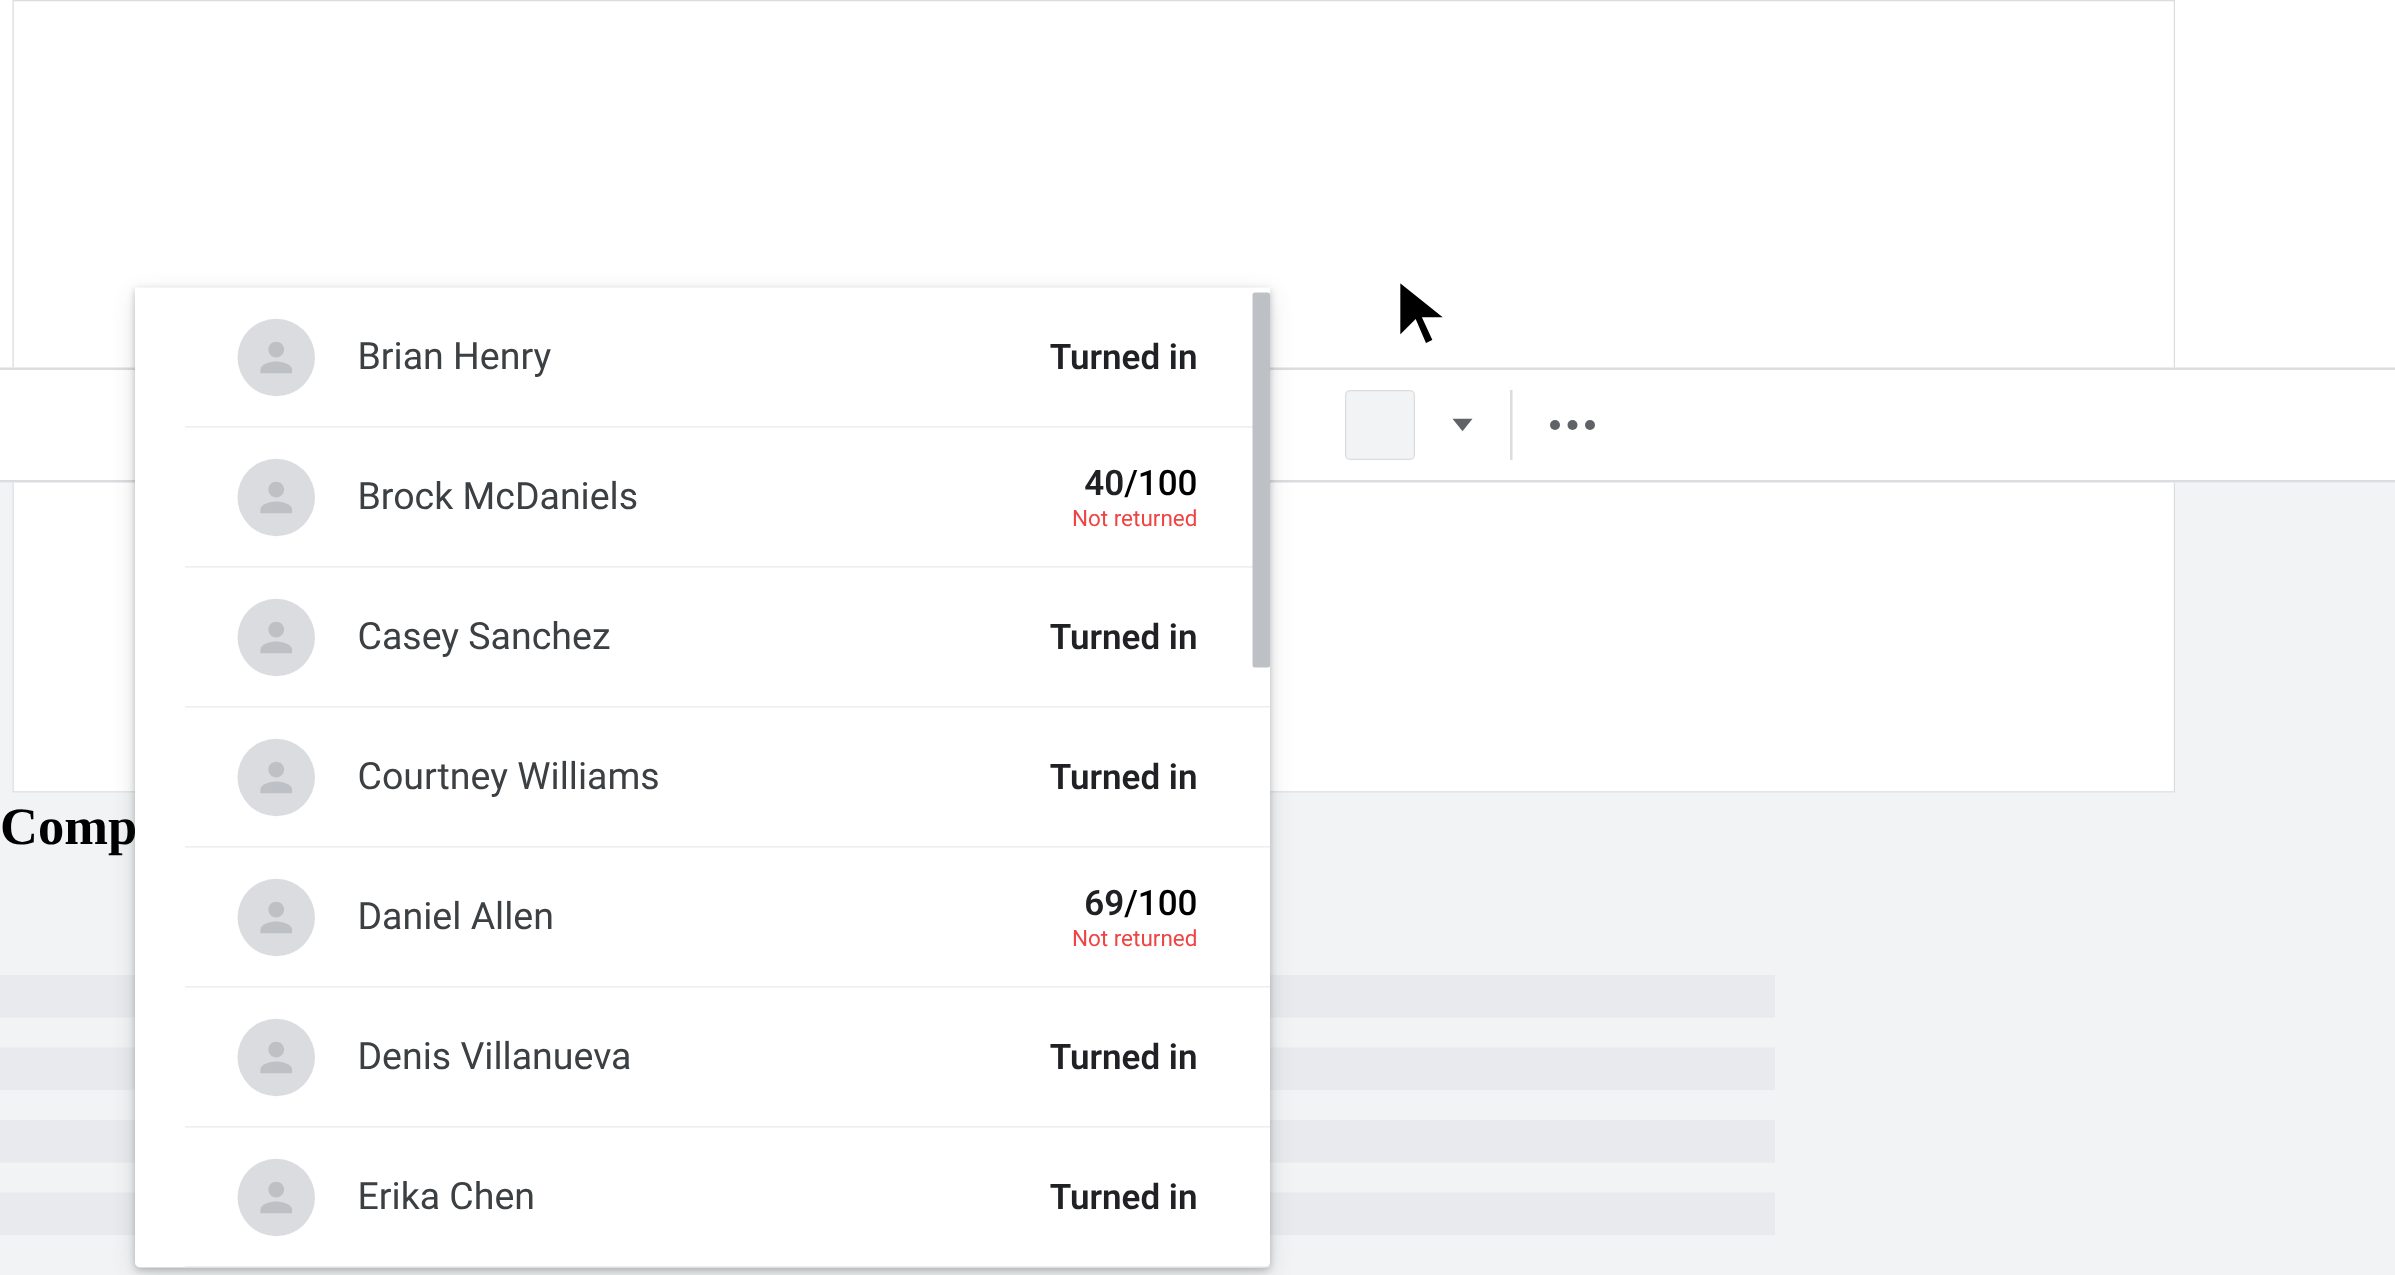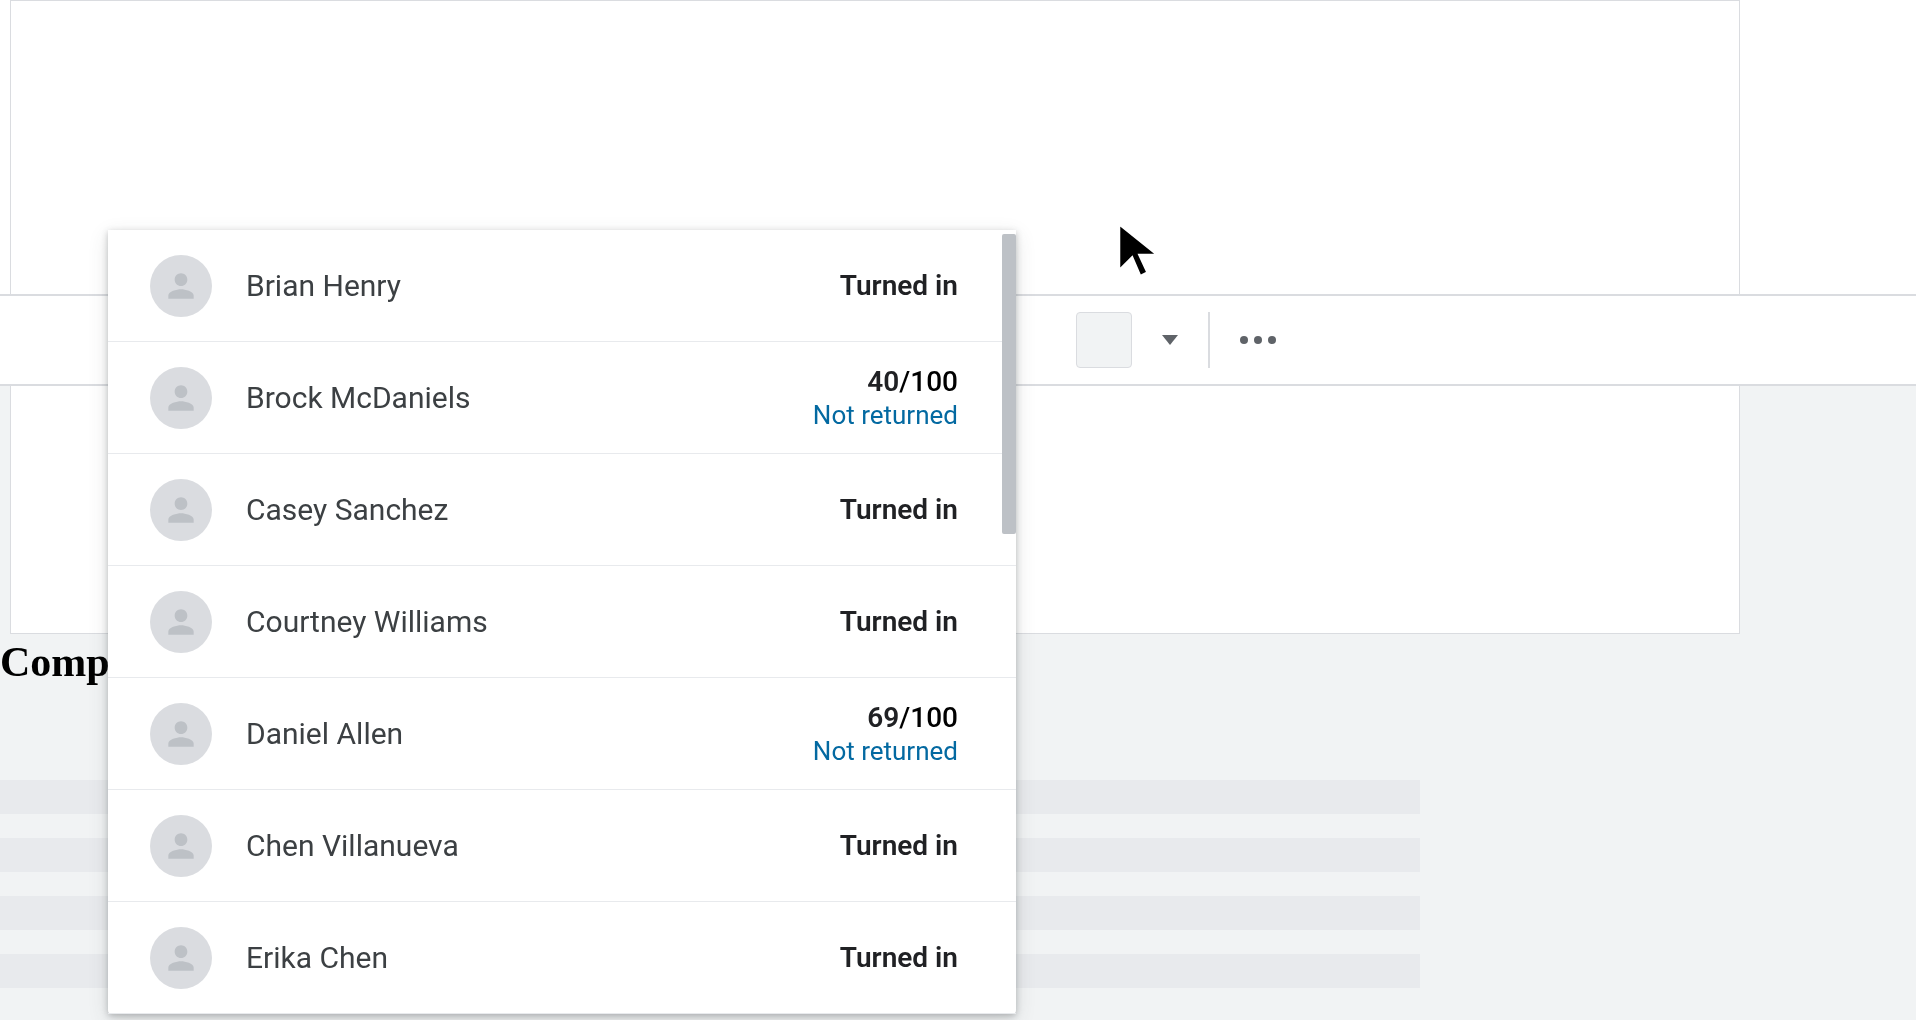--- a/index.html
+++ b/index.html
@@ -96,20 +96,21 @@
     overflow: hidden;
     position: relative;
   }
   .drop-row {
     display: flex;
     align-items: center;
     padding: 20px 58px 20px 42px;
     border-bottom: 1px solid #e8eaed;
     cursor: pointer;
     min-height: 112px;
+    margin-left: 40px;
   }
   .drop-row .avatar { width: 62px; height: 62px; }
   .drop-row .avatar svg { width: 38px; height: 38px; }
   .drop-name {
     font-size: 30px;
     color: #3c4043;
     margin-left: 34px;
     flex: 1;
   }
   .drop-right {
@@ -123,22 +124,22 @@
   .score-line {
     font-size: 28px;
     font-weight: 600;
     color: #202124;
   }
   .score-denom {
     color: #000000;
     font-weight: 500;
   }
   .not-returned {
-    font-size: 26px;
-    color: #0369a1;
+    font-size: 18px;
+    color: #ef4444;
     font-weight: 400;
     margin-top: 2px;
   }
   .fake-scrollbar {
     position: absolute;
     right: 0;
     top: 4px;
     width: 14px;
     height: 300px;
     background: #bdc1c6;
@@ -380,21 +381,21 @@
               <div class="score-line"><span>69</span><span class="score-denom">/100</span></div>
               <div class="not-returned">Not returned</div>
             </div>
           </div>
           <div class="drop-row">
             <div class="avatar">
               <svg viewBox="0 0 24 24">
                 <path d="M12 12c2.21 0 4-1.79 4-4s-1.79-4-4-4-4 1.79-4 4 1.79 4 4 4zm0 2c-2.67 0-8 1.34-8 4v2h16v-2c0-2.66-5.33-4-8-4z"></path>
               </svg>
             </div>
-            <div class="drop-name">Chen Villanueva</div>
+            <div class="drop-name">Denis Villanueva</div>
             <div class="drop-right">
               <div class="status-turned">Turned in</div>
             </div>
           </div>
           <div class="drop-row">
             <div class="avatar">
               <svg viewBox="0 0 24 24">
                 <path d="M12 12c2.21 0 4-1.79 4-4s-1.79-4-4-4-4 1.79-4 4 1.79 4 4 4zm0 2c-2.67 0-8 1.34-8 4v2h16v-2c0-2.66-5.33-4-8-4z"></path>
               </svg>
             </div>

